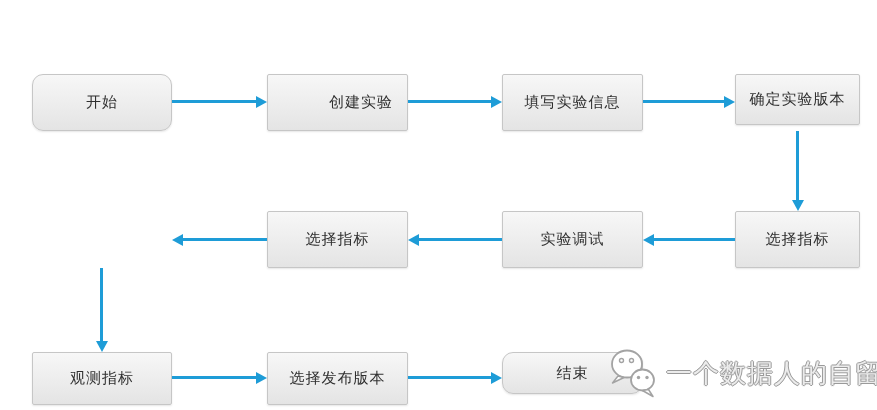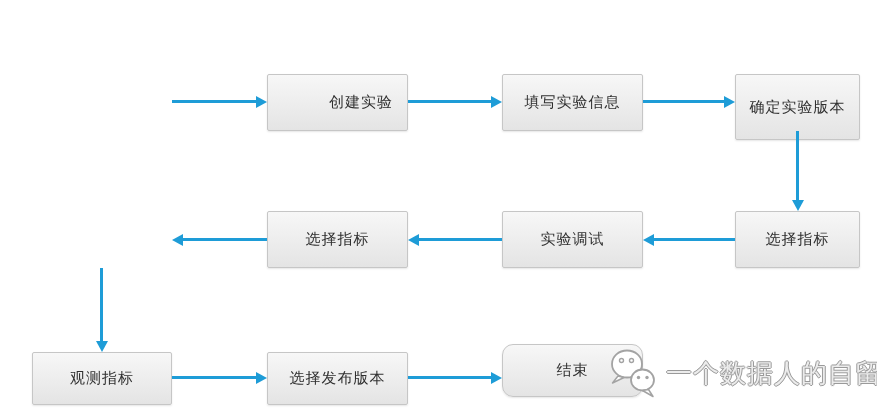--- a/index.html
+++ b/index.html
@@ -69,31 +69,32 @@
     text-shadow:-1px 0 var(--watermark,#9a9a9a), 1px 0 var(--watermark,#9a9a9a),
                  0 -1px var(--watermark,#9a9a9a), 0 1px var(--watermark,#9a9a9a);
     white-space:nowrap;
   }
 </style>
 </head>
 <body>
 
 <div class="canvas">
 
+  <div class="node rounded" style="left:32px;  top:74px;  width:140px; height:57px;">开始</div>
   <div class="node" style="left:267px; top:74px;  width:141px; height:57px;padding-left:47px;">创建实验</div>
   <div class="node" style="left:502px; top:74px;  width:141px; height:57px;">填写实验信息</div>
-  <div class="node" style="left:735px; top:74px;  width:125px; height:66px;font-family:Liberation Mono, monospace;">确定实验版本</div>
+  <div class="node" style="left:735px; top:74px;  width:125px; height:51px;font-family:Liberation Mono, monospace;">确定实验版本</div>
 
   <div class="node" style="left:735px; top:211px; width:125px; height:57px;">选择指标</div>
   <div class="node" style="left:502px; top:211px; width:141px; height:57px;">实验调试</div>
   <div class="node" style="left:267px; top:211px; width:141px; height:57px;">选择指标</div>
 
   <div class="node" style="left:32px;  top:352px; width:140px; height:53px;">观测指标</div>
   <div class="node" style="left:267px; top:352px; width:141px; height:53px;">选择发布版本</div>
-  <div class="node rounded" style="left:502px; top:344px; width:141px; height:53px;">结束</div>
+  <div class="node rounded" style="left:502px; top:352px; width:141px; height:42px;">结束</div>
 
   <div class="arrow h right" style="left:172px; top:100px; width:84px;"></div>
   <div class="arrow h right" style="left:408px; top:100px; width:83px;"></div>
   <div class="arrow h right" style="left:643px; top:100px; width:81px;"></div>
 
   <div class="arrow v down" style="left:796px; top:131px; height:69px;"></div>
 
   <div class="arrow h left" style="left:654px; top:238px; width:81px;"></div>
   <div class="arrow h left" style="left:419px; top:238px; width:83px;"></div>
   <div class="arrow h left" style="left:183px; top:238px; width:84px;"></div>

